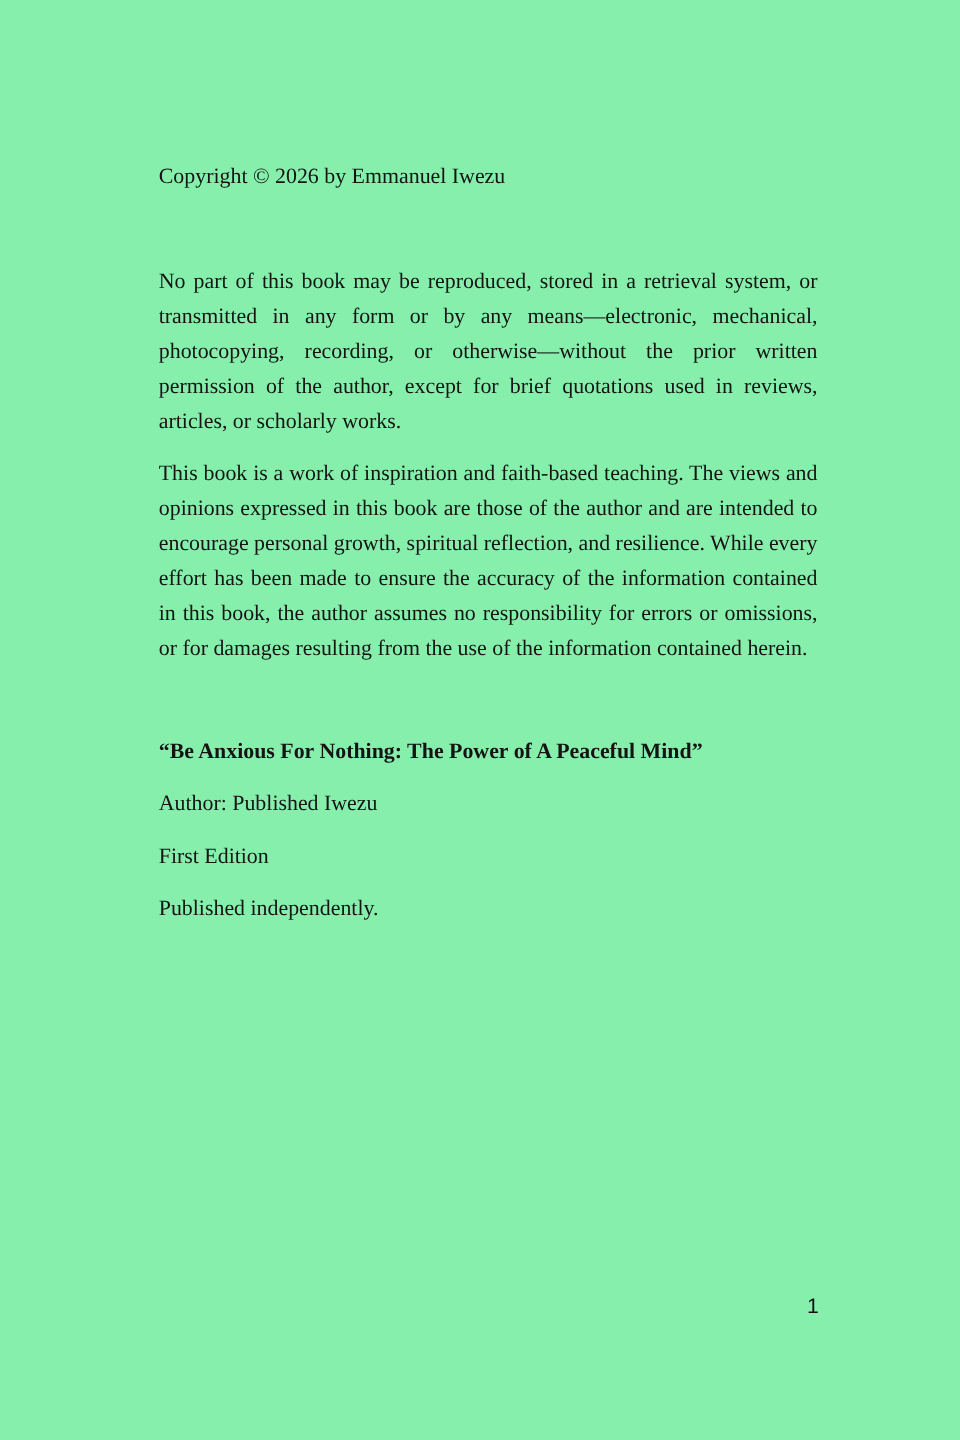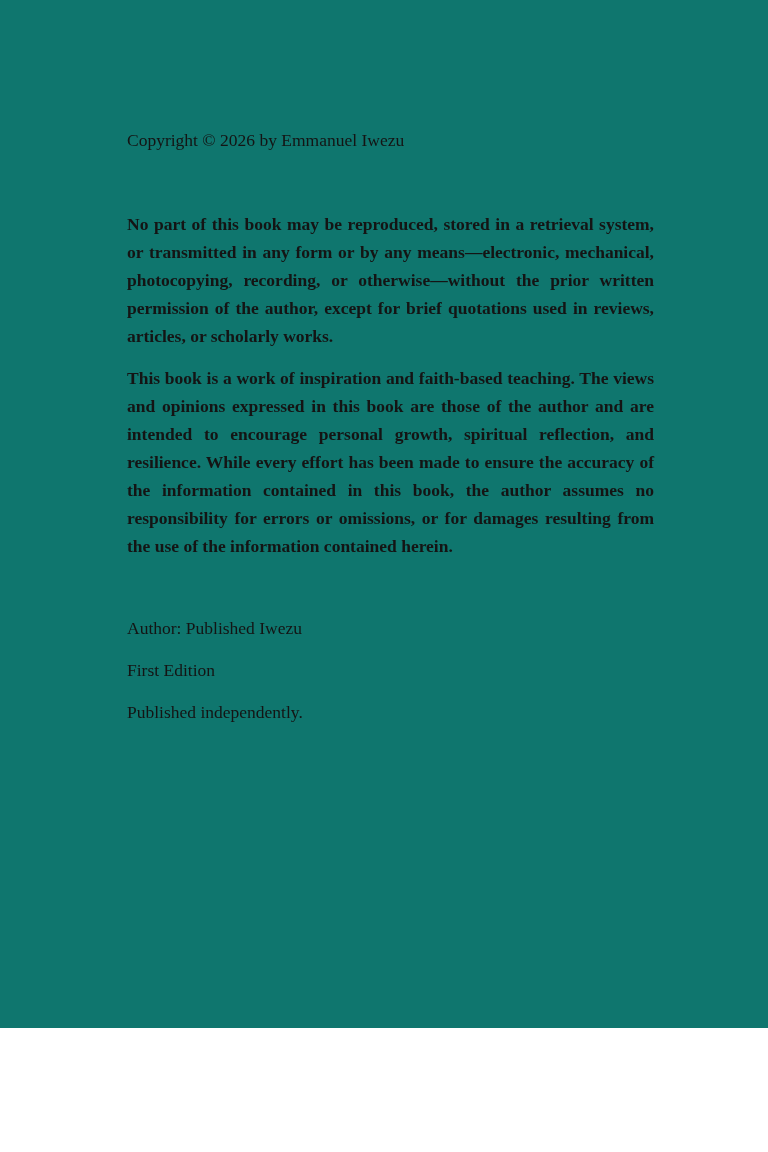--- a/index.html
+++ b/index.html
@@ -3,41 +3,40 @@
 <meta charset="utf-8">
 <style>
   html, body {
     margin: 0;
     padding: 0;
     background: #ffffff;
   }
   .page {
     position: relative;
     width: 768px;
-    height: 1028px;
-    background: #0f766e;
+    height: 1152px;
+    background: #86efac;
     color: #141414;
     font-family: "Liberation Serif", "DejaVu Serif", serif;
     overflow: hidden;
   }
   .content {
     position: absolute;
     left: 127px;
     top: 126px;
     width: 527px;
     font-size: 17.5px;
     line-height: 28px;
   }
   .content p {
     margin: 0;
   }
   .justified {
     text-align: justify;
     text-justify: inter-word;
-    font-weight: bold;
   }
   .copyright-line   { margin-bottom: 56px !important; }
   .rights-line      { margin-bottom: 14px !important; }
   .repro-para       { margin-bottom: 14px !important; }
   .disclaimer-para  { margin-bottom: 54px !important; }
   .scripture-para   { margin-bottom: 55px !important; }
   .title-line       { font-weight: bold; margin-bottom: 14px !important; }
   .author-line      { margin-bottom: 14px !important; }
   .edition-line     { margin-bottom: 14px !important; }
   .page-number {
@@ -56,20 +55,21 @@
 <div class="page">
   <div class="content">
     <p class="copyright-line">Copyright © 2026 by Emmanuel Iwezu</p>
 
 
     <p class="repro-para justified">No part of this book may be reproduced, stored in a retrieval system, or transmitted in any form or by any means—electronic, mechanical, photocopying, recording, or otherwise—without the prior written permission of the author, except for brief quotations used in reviews, articles, or scholarly works.</p>
 
     <p class="disclaimer-para justified">This book is a work of inspiration and faith-based teaching. The views and opinions expressed in this book are those of the author and are intended to encourage personal growth, spiritual reflection, and resilience. While every effort has been made to ensure the accuracy of the information contained in this book, the author assumes no responsibility for errors or omissions, or for damages resulting from the use of the information contained herein.</p>
 
 
+    <p class="title-line">“Be Anxious For Nothing: The Power of A Peaceful Mind”</p>
 
     <p class="author-line">Author: Published Iwezu</p>
 
     <p class="edition-line">First Edition</p>
 
     <p class="published-line">Published independently.</p>
   </div>
 
   <div class="page-number">1</div>
 </div>

